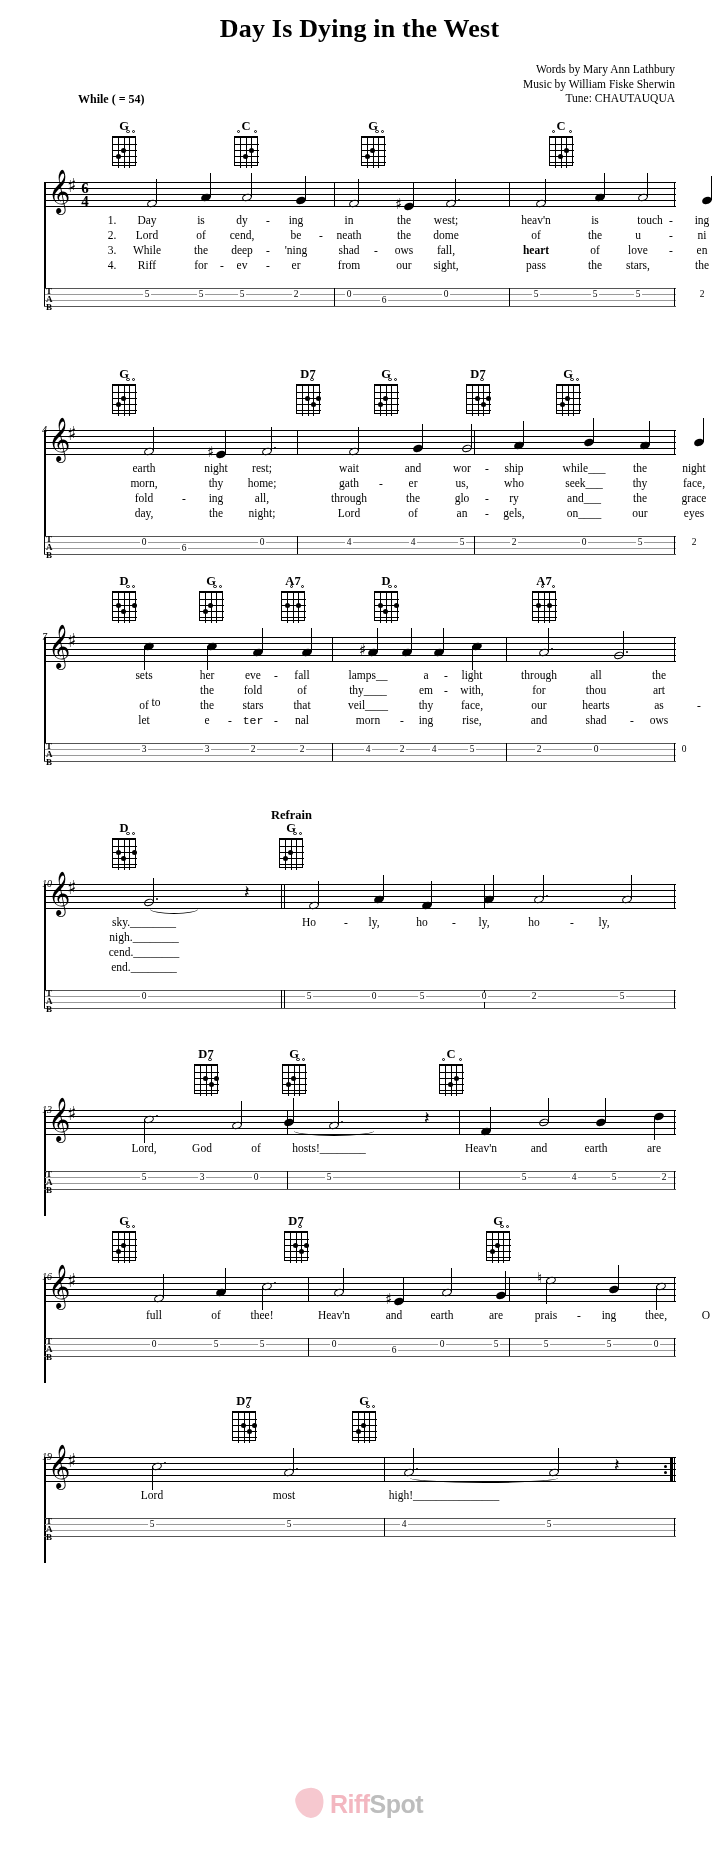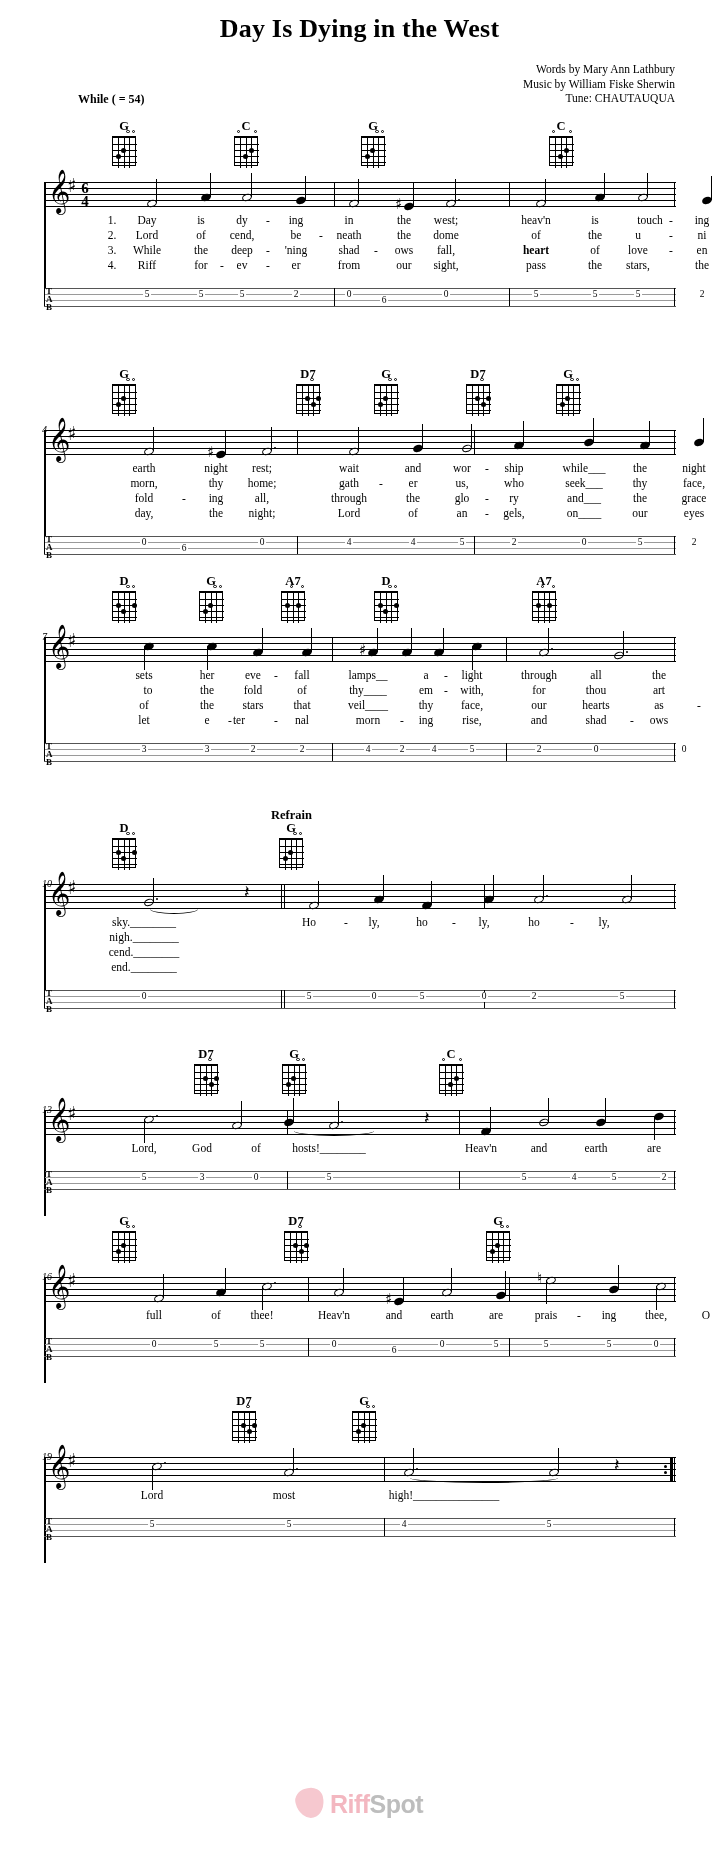--- a/index.html
+++ b/index.html
@@ -930,21 +930,21 @@
           <span class="lyr" style="left: 258px;">fall</span>
           <span class="lyr" style="left: 324px;">lamps__</span>
           <span class="lyr" style="left: 382px;">a</span>
           <span class="lyr" style="left: 402px;">-</span>
           <span class="lyr" style="left: 428px;">light</span>
           <span class="lyr" style="left: 495px;">through</span>
           <span class="lyr" style="left: 552px;">all</span>
           <span class="lyr" style="left: 615px;">the</span>
         </div>
         <div class="lyricline" style="top: 15px;">
-          <span class="lyr" style="left: 104px;">to</span>
+          <span class="lyr" style="left: 112px; margin-top: 12px;">to</span>
           <span class="lyr" style="left: 163px;">the</span>
           <span class="lyr" style="left: 209px;">fold</span>
           <span class="lyr" style="left: 258px;">of</span>
           <span class="lyr" style="left: 324px;">thy____</span>
           <span class="lyr" style="left: 382px;">em</span>
           <span class="lyr" style="left: 402px;">-</span>
           <span class="lyr" style="left: 428px;">with,</span>
           <span class="lyr" style="left: 495px;">for</span>
           <span class="lyr" style="left: 552px;">thou</span>
           <span class="lyr" style="left: 615px;">art</span>
@@ -959,21 +959,21 @@
           <span class="lyr" style="left: 428px;">face,</span>
           <span class="lyr" style="left: 495px;">our</span>
           <span class="lyr" style="left: 552px;">hearts</span>
           <span class="lyr" style="left: 615px;">as</span>
           <span class="lyr" style="left: 655px;">-</span>
         </div>
         <div class="lyricline" style="top: 45px;">
           <span class="lyr" style="left: 100px;">let</span>
           <span class="lyr" style="left: 163px;">e</span>
           <span class="lyr" style="left: 186px;">-</span>
-          <span class="lyr" style="left: 195px;">ter</span>
+          <span class="lyr" style="left: 209px; font-family: Liberation Mono, monospace;">ter</span>
           <span class="lyr" style="left: 232px;">-</span>
           <span class="lyr" style="left: 258px;">nal</span>
           <span class="lyr" style="left: 324px;">morn</span>
           <span class="lyr" style="left: 358px;">-</span>
           <span class="lyr" style="left: 382px;">ing</span>
           <span class="lyr" style="left: 428px;">rise,</span>
           <span class="lyr" style="left: 495px;">and</span>
           <span class="lyr" style="left: 552px;">shad</span>
           <span class="lyr" style="left: 588px;">-</span>
           <span class="lyr" style="left: 615px;">ows</span>

